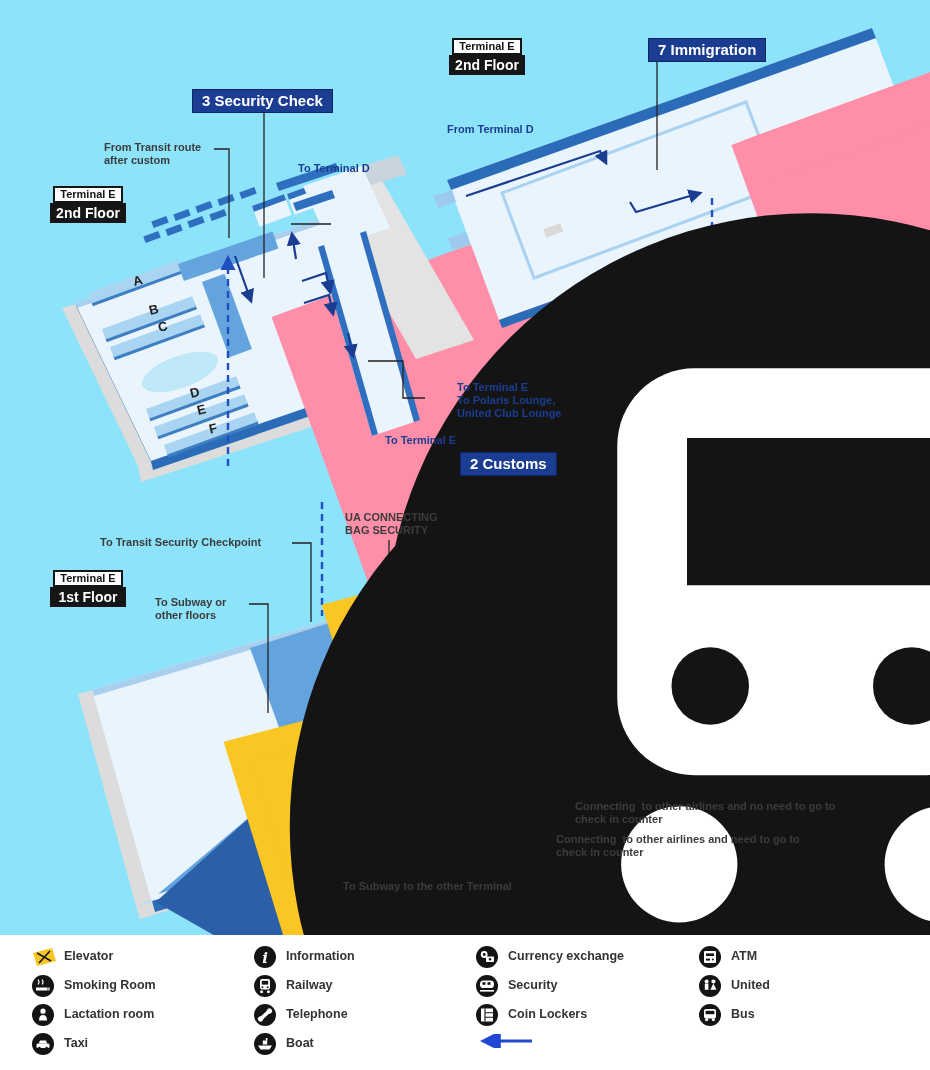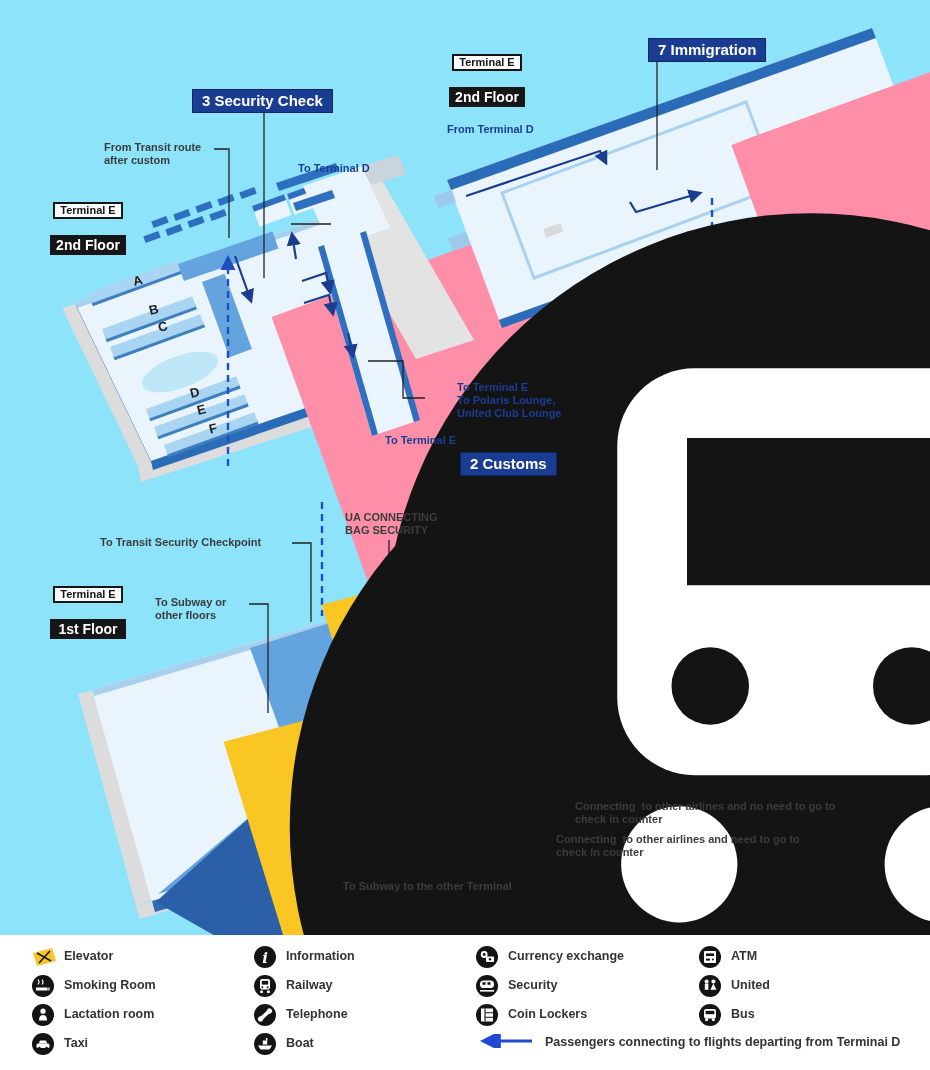--- a/index.html
+++ b/index.html
@@ -6,21 +6,21 @@
   #stage{position:relative;width:930px;height:1070px;background:#8DE3FA;overflow:hidden;
          font-family:"Liberation Sans",sans-serif;}
   #mapsvg{position:absolute;left:0;top:0;}
   .lbl{position:absolute;font:bold 11px/1.2 "Liberation Sans",sans-serif;color:#3C3C3C;
        white-space:pre-wrap;}
   .lbl.navy{color:#1B3D91;padding-left:28px;}
   .title-box{position:absolute;background:#1B3D91;border:1px solid #0C2566;color:#fff;
        font:bold 15px/22px "Liberation Sans",sans-serif;padding:0 9px;white-space:nowrap;}
   .badge{position:absolute;width:76px;}
   .badge .bt{background:#fff;border:2px solid #151515;color:#151515;font:bold 11px/13px "Liberation Sans",sans-serif;
-       text-align:center;margin:16px 3px;}
+       text-align:center;margin:0 3px;}
   .badge .bb{background:#161616;color:#fff;font:bold 14px/20px "Liberation Sans",sans-serif;text-align:center;}
   .letter{position:absolute;font:bold 13px "Liberation Sans",sans-serif;color:#222;transform:rotate(-14deg);}
   .legend{position:absolute;left:0;top:935px;width:930px;height:148px;background:#FFFFFF;}
   .lg-item{position:absolute;height:26px;}
   .lg-item svg{position:absolute;left:0;top:0;}
   .lg-item .lg-label{position:absolute;left:34px;top:5px;font:bold 12.5px "Liberation Sans",sans-serif;color:#333;
        white-space:nowrap;}
   .lg-note{position:absolute;font:bold 12.5px "Liberation Sans",sans-serif;color:#333;white-space:nowrap;}
 </style>
 </head>
@@ -500,16 +500,15 @@
   </div>
 
   <svg width="60" height="14" viewBox="0 0 60 14" style="position:absolute;left:474px;top:99px">
     <defs>
           <marker id="ahb" viewBox="0 0 10 10" refX="8" refY="5" markerWidth="7" markerHeight="7" orient="auto-start-reverse">
       <path d="M0,0 L10,5 L0,10 Z" fill="#2148D0"></path>
           </marker>
         </defs>
     <path d="M58,7 L10,7" stroke="#2148D0" stroke-width="3" marker-end="url(#ahb)"></path>
   </svg>
-  <div class="lg-note" style="left:545px;top:100px">Passengers connecting to flights departing from Terminai D</div>
 </div>
 
 </div>
 
 </body></html>

